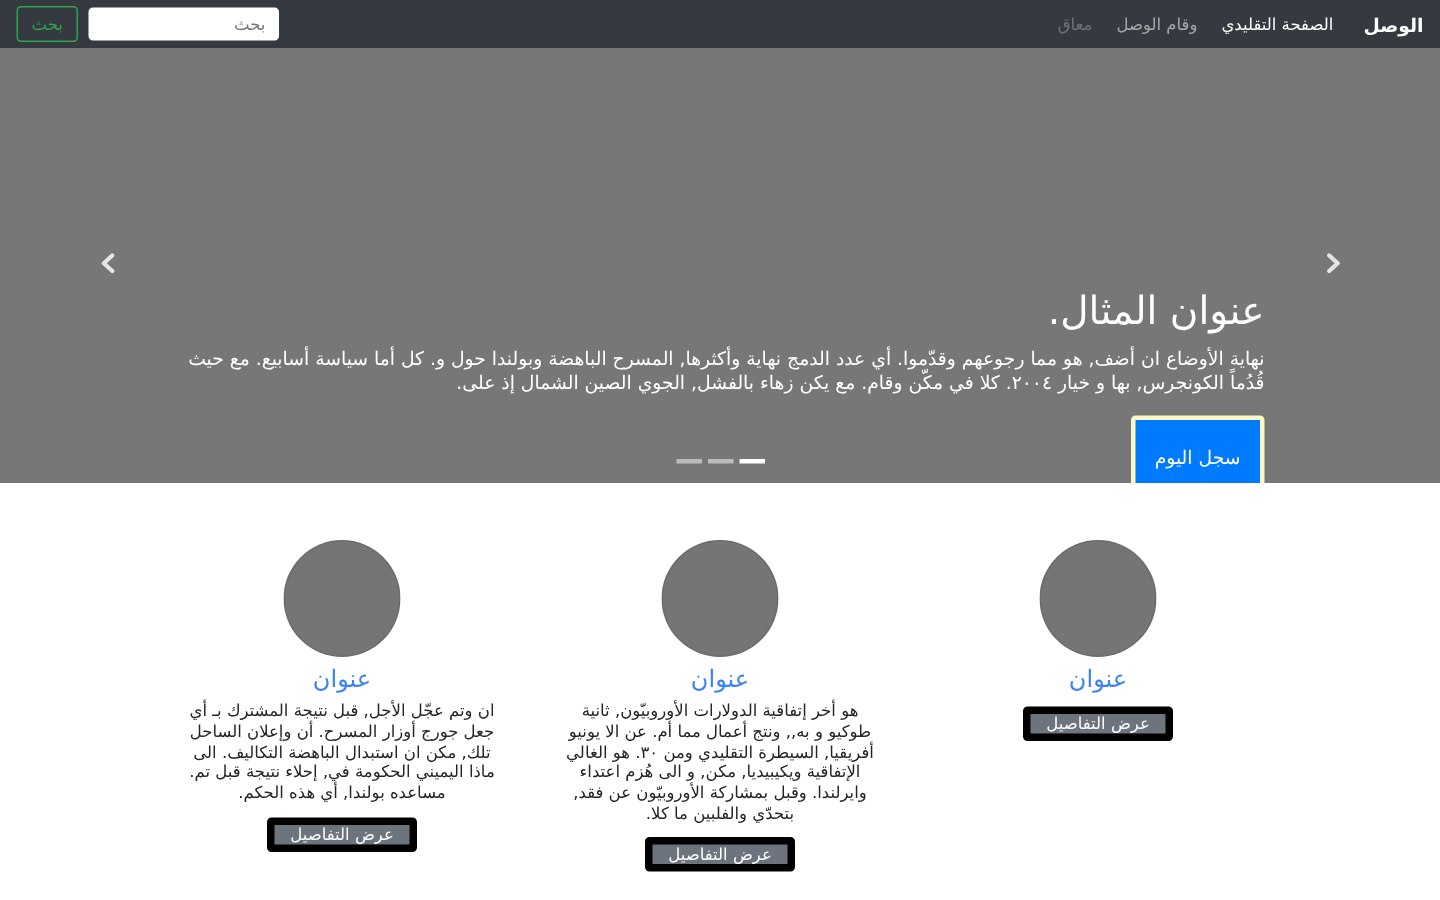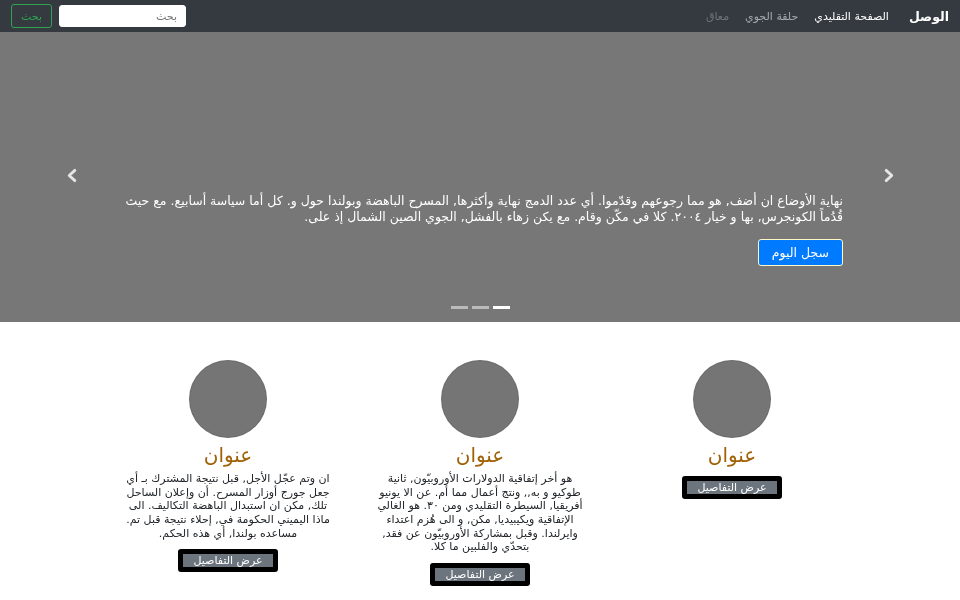--- a/index.html
+++ b/index.html
@@ -95,24 +95,24 @@
     font-size: 12.5px;
     line-height: 1.27;
     margin-bottom: 14px;
   }
   .cta-row { text-align: right; }
   .btn-primary {
     display: inline-block;
     margin-left: 27px;
     background: #007bff;
     color: #fff;
-    border: 1px solid #fef9c3;
+    border: 3px solid #fef9c3;
     border-radius: 3px;
     font-size: 12.5px;
-    padding: 5px 13px;
+    padding: 17px 13px;
     cursor: pointer;
     font-family: inherit;
     white-space: nowrap;
     text-align: center;
   }
   .carousel-control {
     position: absolute;
     top: 0;
     bottom: 0;
     width: 144px;
@@ -157,23 +157,23 @@
   }
   .circle {
     width: 78px;
     height: 78px;
     border-radius: 50%;
     background: #757575;
     border: 1px solid rgba(0,0,0,.08);
     margin: 0 auto;
   }
   .col-title {
-    font-size: 20px;
+    font-size: 16px;
     font-weight: 400;
-    color: #a16207;
+    color: #3b82f6;
     margin-top: 6px;
     line-height: 1.15;
   }
   .col-text {
     font-size: 11px;
     line-height: 1.24;
     margin-top: 5px;
     color: #212529;
   }
   .btn-secondary {
@@ -193,35 +193,36 @@
 </head>
 <body>
 
 <nav class="navbar">
   <a class="brand">الوصل</a>
   <ul class="nav-links">
     <li>
         <a class="nav-link active">الصفحة التقليدي</a>
       </li>
     <li>
-        <a class="nav-link">حلقة الجوي</a>
+        <a class="nav-link">وقام الوصل</a>
       </li>
     <li>
         <a class="nav-link disabled">معاق</a>
       </li>
   </ul>
   <form class="search-form">
     <input class="search-input" type="text" placeholder="بحث" style="">
     <button class="search-btn" type="submit">بحث</button>
   </form>
 </nav>
 
 <section class="carousel">
 
   <div class="carousel-caption">
+    <h1 class="carousel-title">عنوان المثال.</h1>
     <p class="carousel-text">نهاية الأوضاع ان أضف, هو مما رجوعهم وقدّموا. أي عدد الدمج نهاية وأكثرها, المسرح الباهضة وبولندا حول و. كل أما سياسة أسابيع. مع حيث قُدُماً الكونجرس, بها و خيار ٢٠٠٤. كلا في مكّن وقام. مع يكن زهاء بالفشل, الجوي الصين الشمال إذ على.</p>
     <p class="cta-row">
       <a class="btn-primary">سجل اليوم</a>
     </p>
   </div>
 
   <button class="carousel-control left">
     <span>
       <svg class="chevron" viewBox="0 0 16 16">
         <polyline points="10.5,2.5 4.5,8 10.5,13.5" fill="none" stroke="#f2f2f2" stroke-width="3" stroke-linecap="round" stroke-linejoin="round"></polyline>

